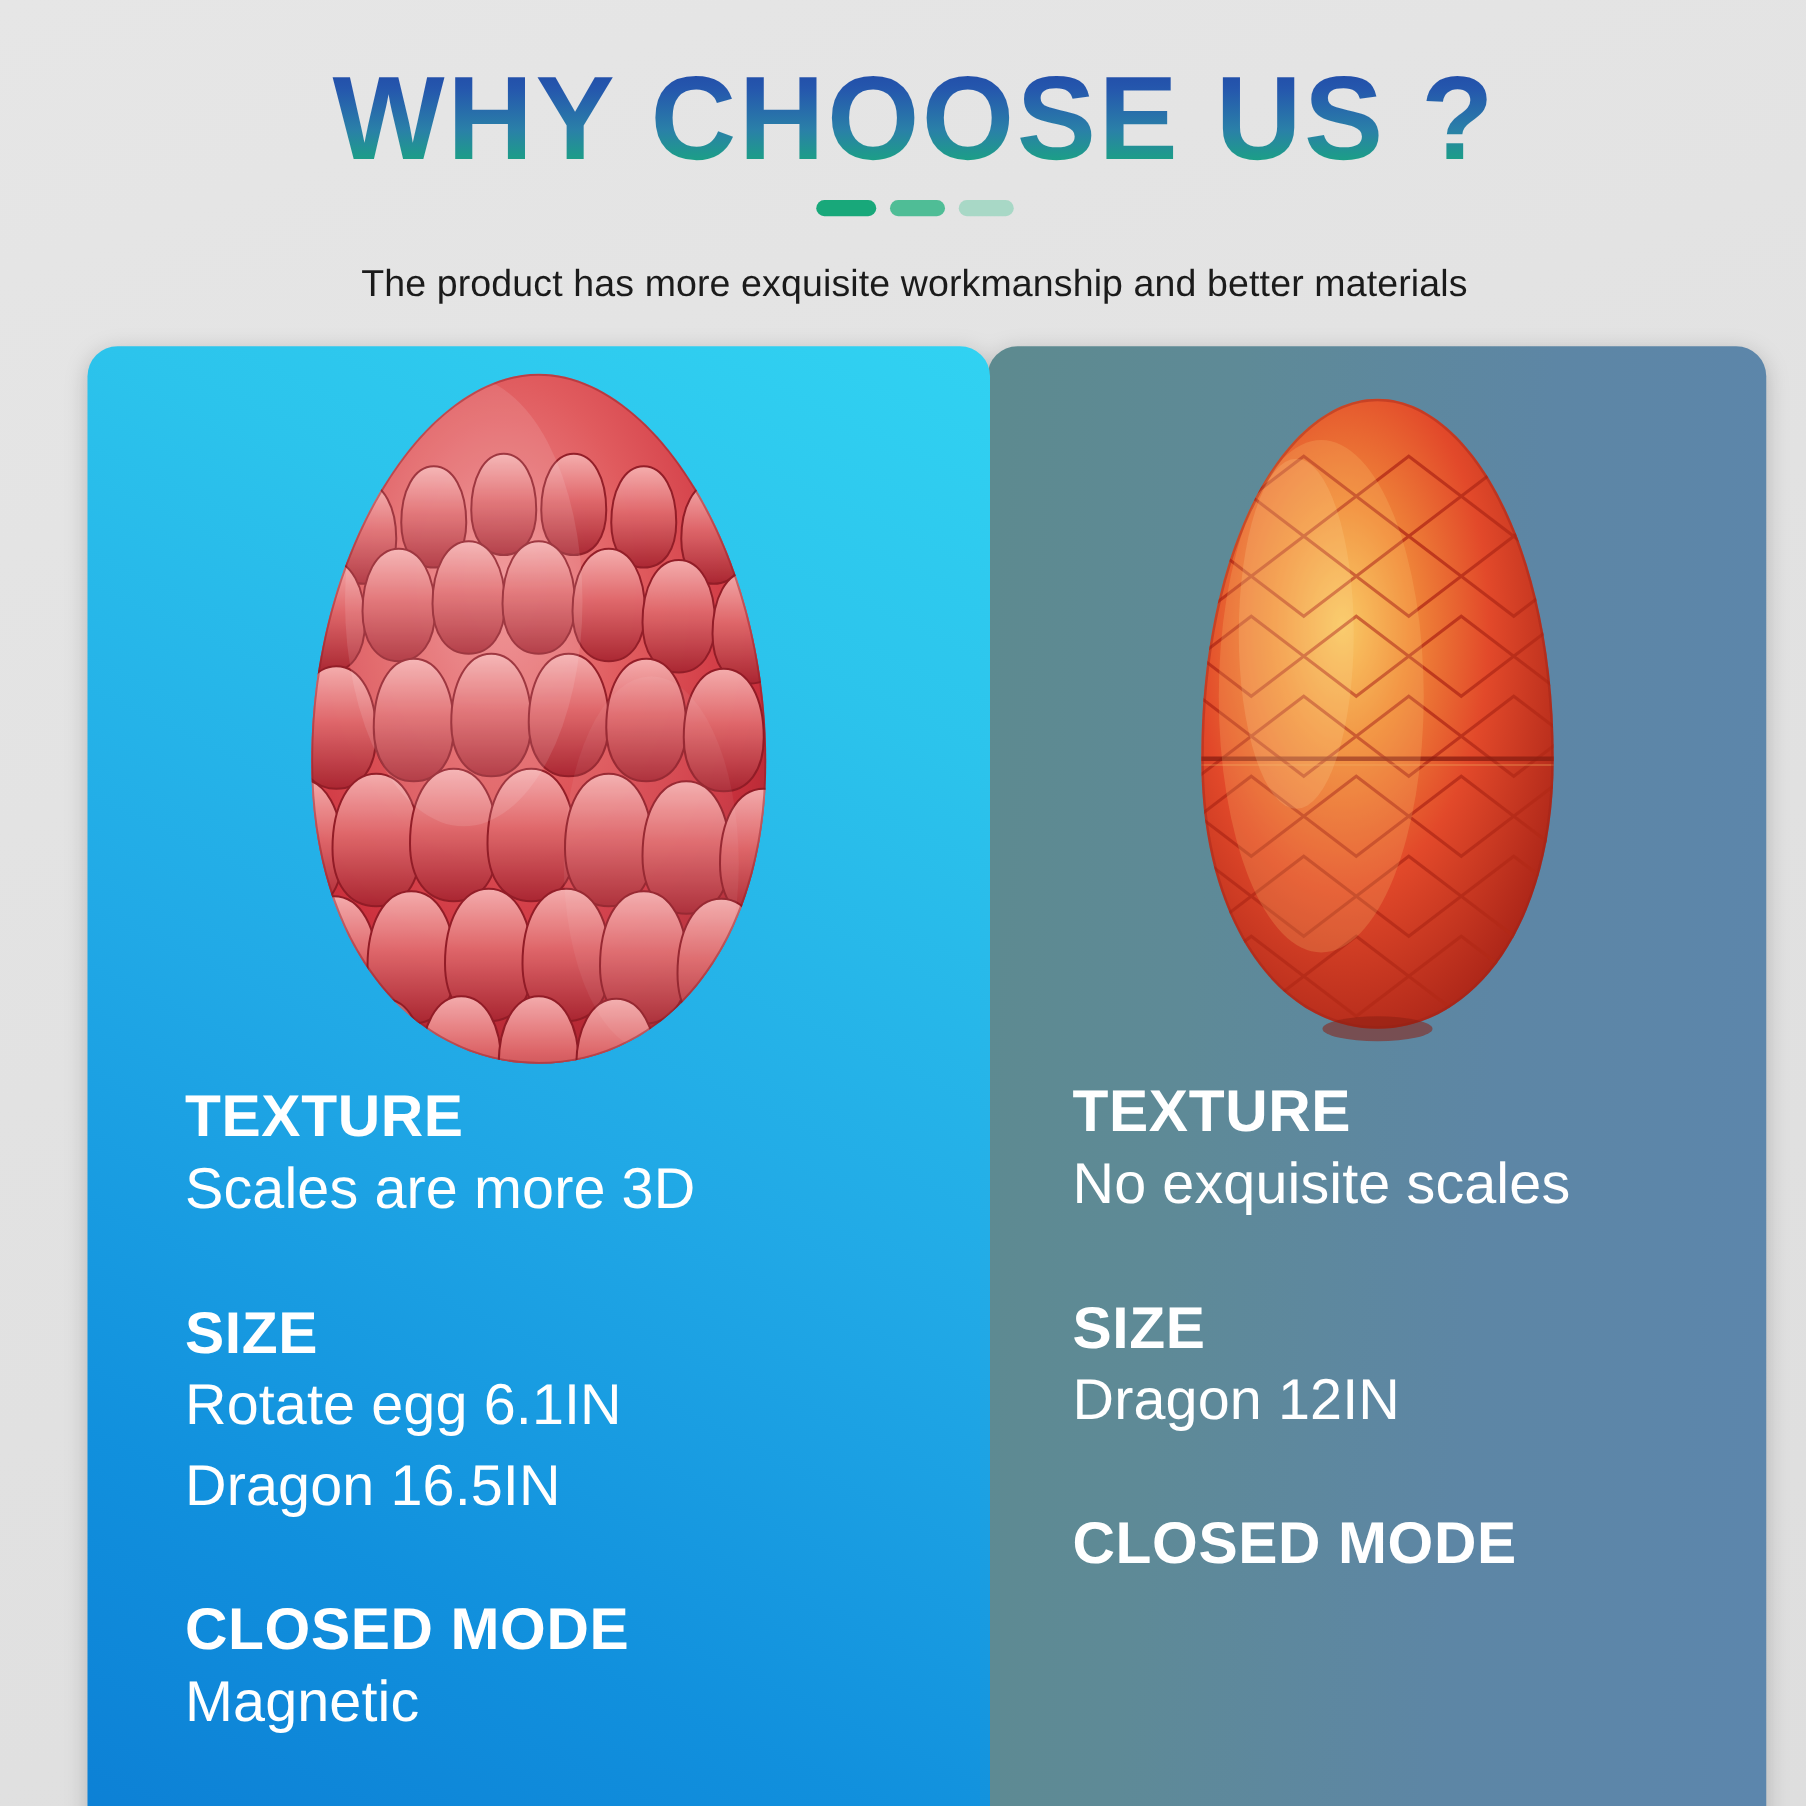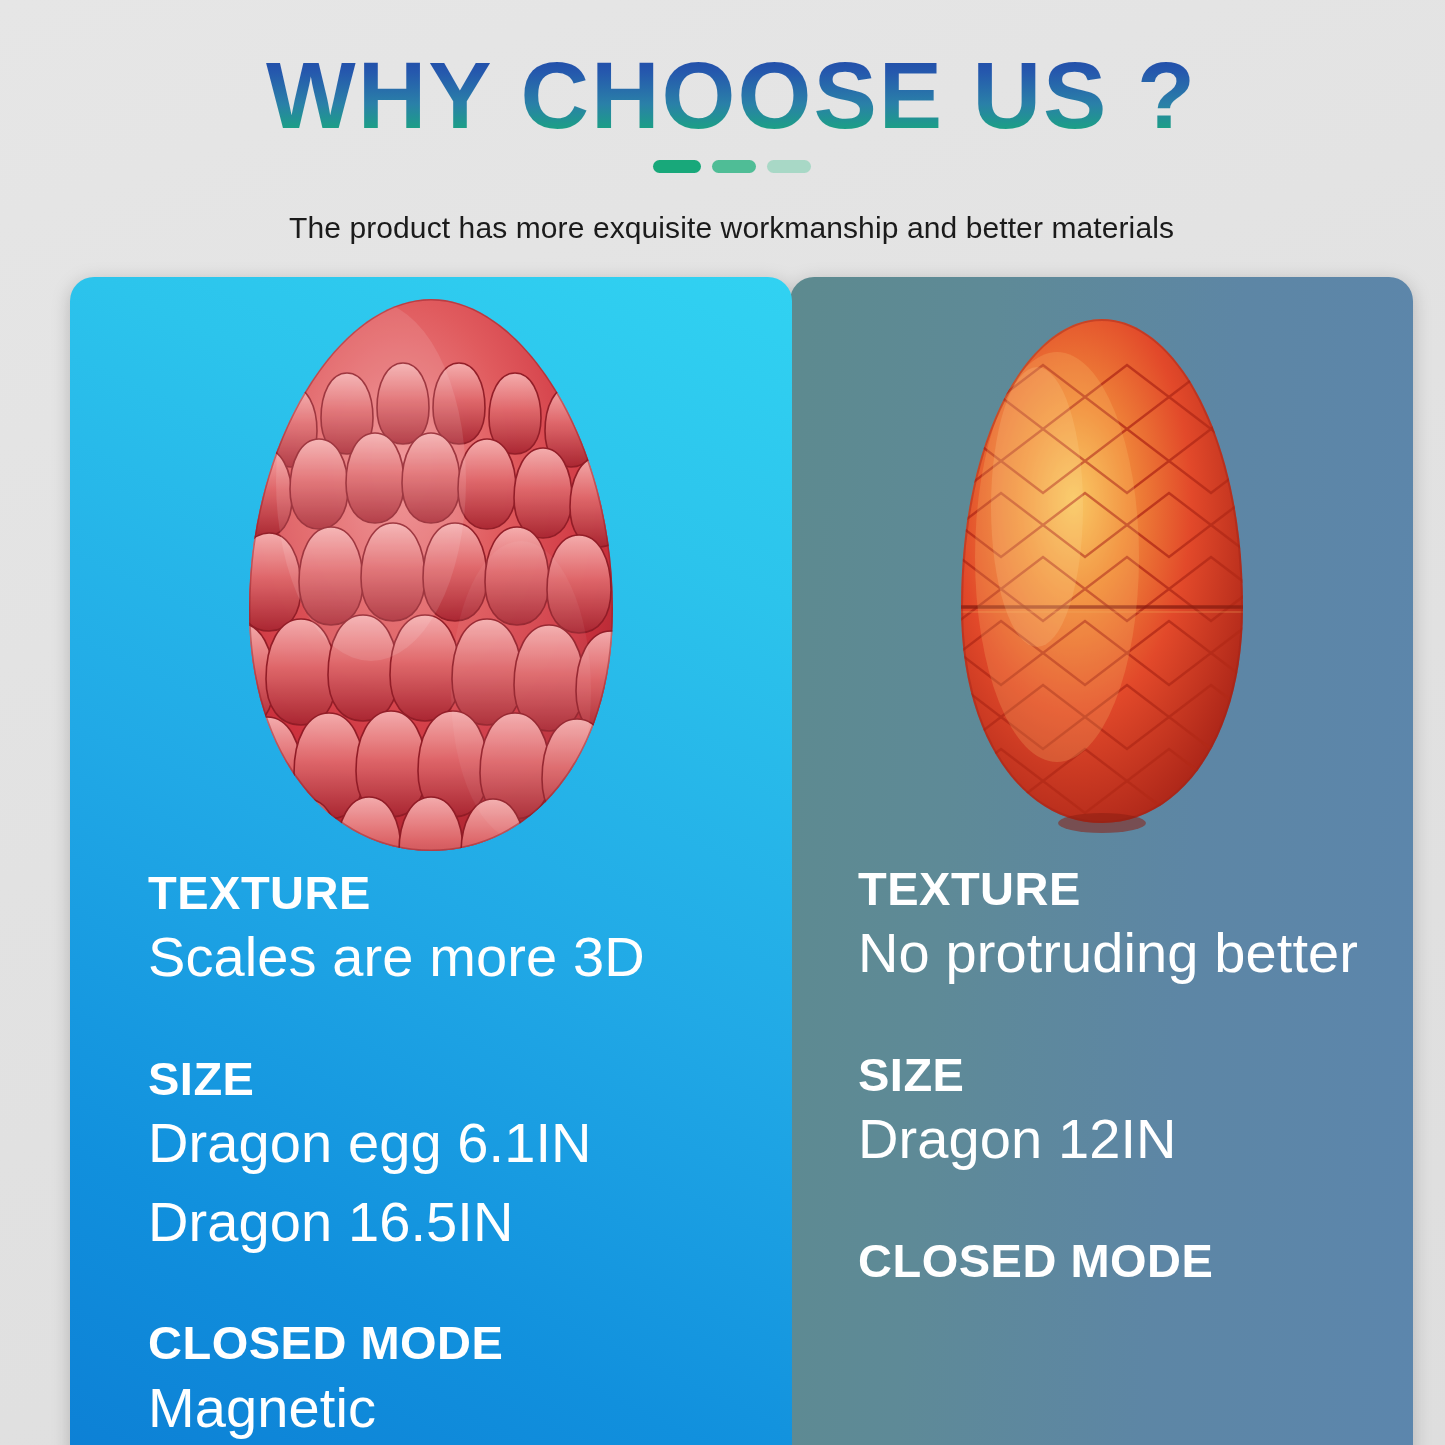--- a/index.html
+++ b/index.html
@@ -81,21 +81,21 @@
   .specs.right { top:584px; }
   .specs.right { left:68px; }
 
   .spec { margin-bottom:56px; }
   .spec:last-child { margin-bottom:0; }
   .spec-label {
     font-size:47px; font-weight:bold; color:#ffffff;
     letter-spacing:.5px; line-height:1.18;
   }
   .spec-value {
-    font-size:56px; color:#ffffff; font-weight:normal;
+    font-size:46px; color:#ffffff; font-weight:normal;
     line-height:1.33; letter-spacing:.1px;
   }
   .spec-value + .spec-value { margin-top:4px; }
 </style>
 </head>
 <body>
 
 <div class="page">
 
   <div class="header">
@@ -195,21 +195,21 @@
         </svg>
       </div>
 
       <div class="specs left">
         <div class="spec">
           <div class="spec-label">TEXTURE</div>
           <div class="spec-value">Scales are more 3D</div>
         </div>
         <div class="spec">
           <div class="spec-label">SIZE</div>
-          <div class="spec-value">Dragon egg 6.1IN</div>
+          <div class="spec-value">Rotate egg 6.1IN</div>
           <div class="spec-value">Dragon 16.5IN</div>
         </div>
         <div class="spec">
           <div class="spec-label">CLOSED MODE</div>
           <div class="spec-value">Magnetic</div>
         </div>
       </div>
     </div>
 
     <div class="panel panel-right">
@@ -290,21 +290,21 @@
             <ellipse cx="100" cy="200" rx="46" ry="140" fill="#ffe3a0" opacity=".18"></ellipse>
             <path d="M165 12 C238 12 306 128 306 300 C306 432 243 516 165 516 C87 516 24 432 24 300 C24 128 92 12 165 12 Z" fill="none" stroke="#9b2318" stroke-width="4" opacity=".4"></path>
           </g>
           <ellipse cx="165" cy="516" rx="44" ry="10" fill="#8d1f12" opacity=".55"></ellipse>
         </svg>
       </div>
 
       <div class="specs right">
         <div class="spec">
           <div class="spec-label">TEXTURE</div>
-          <div class="spec-value">No protruding better</div>
+          <div class="spec-value">No exquisite scales</div>
         </div>
         <div class="spec">
           <div class="spec-label">SIZE</div>
           <div class="spec-value">Dragon 12IN</div>
         </div>
         <div class="spec">
           <div class="spec-label">CLOSED MODE</div>
         </div>
       </div>
     </div>

